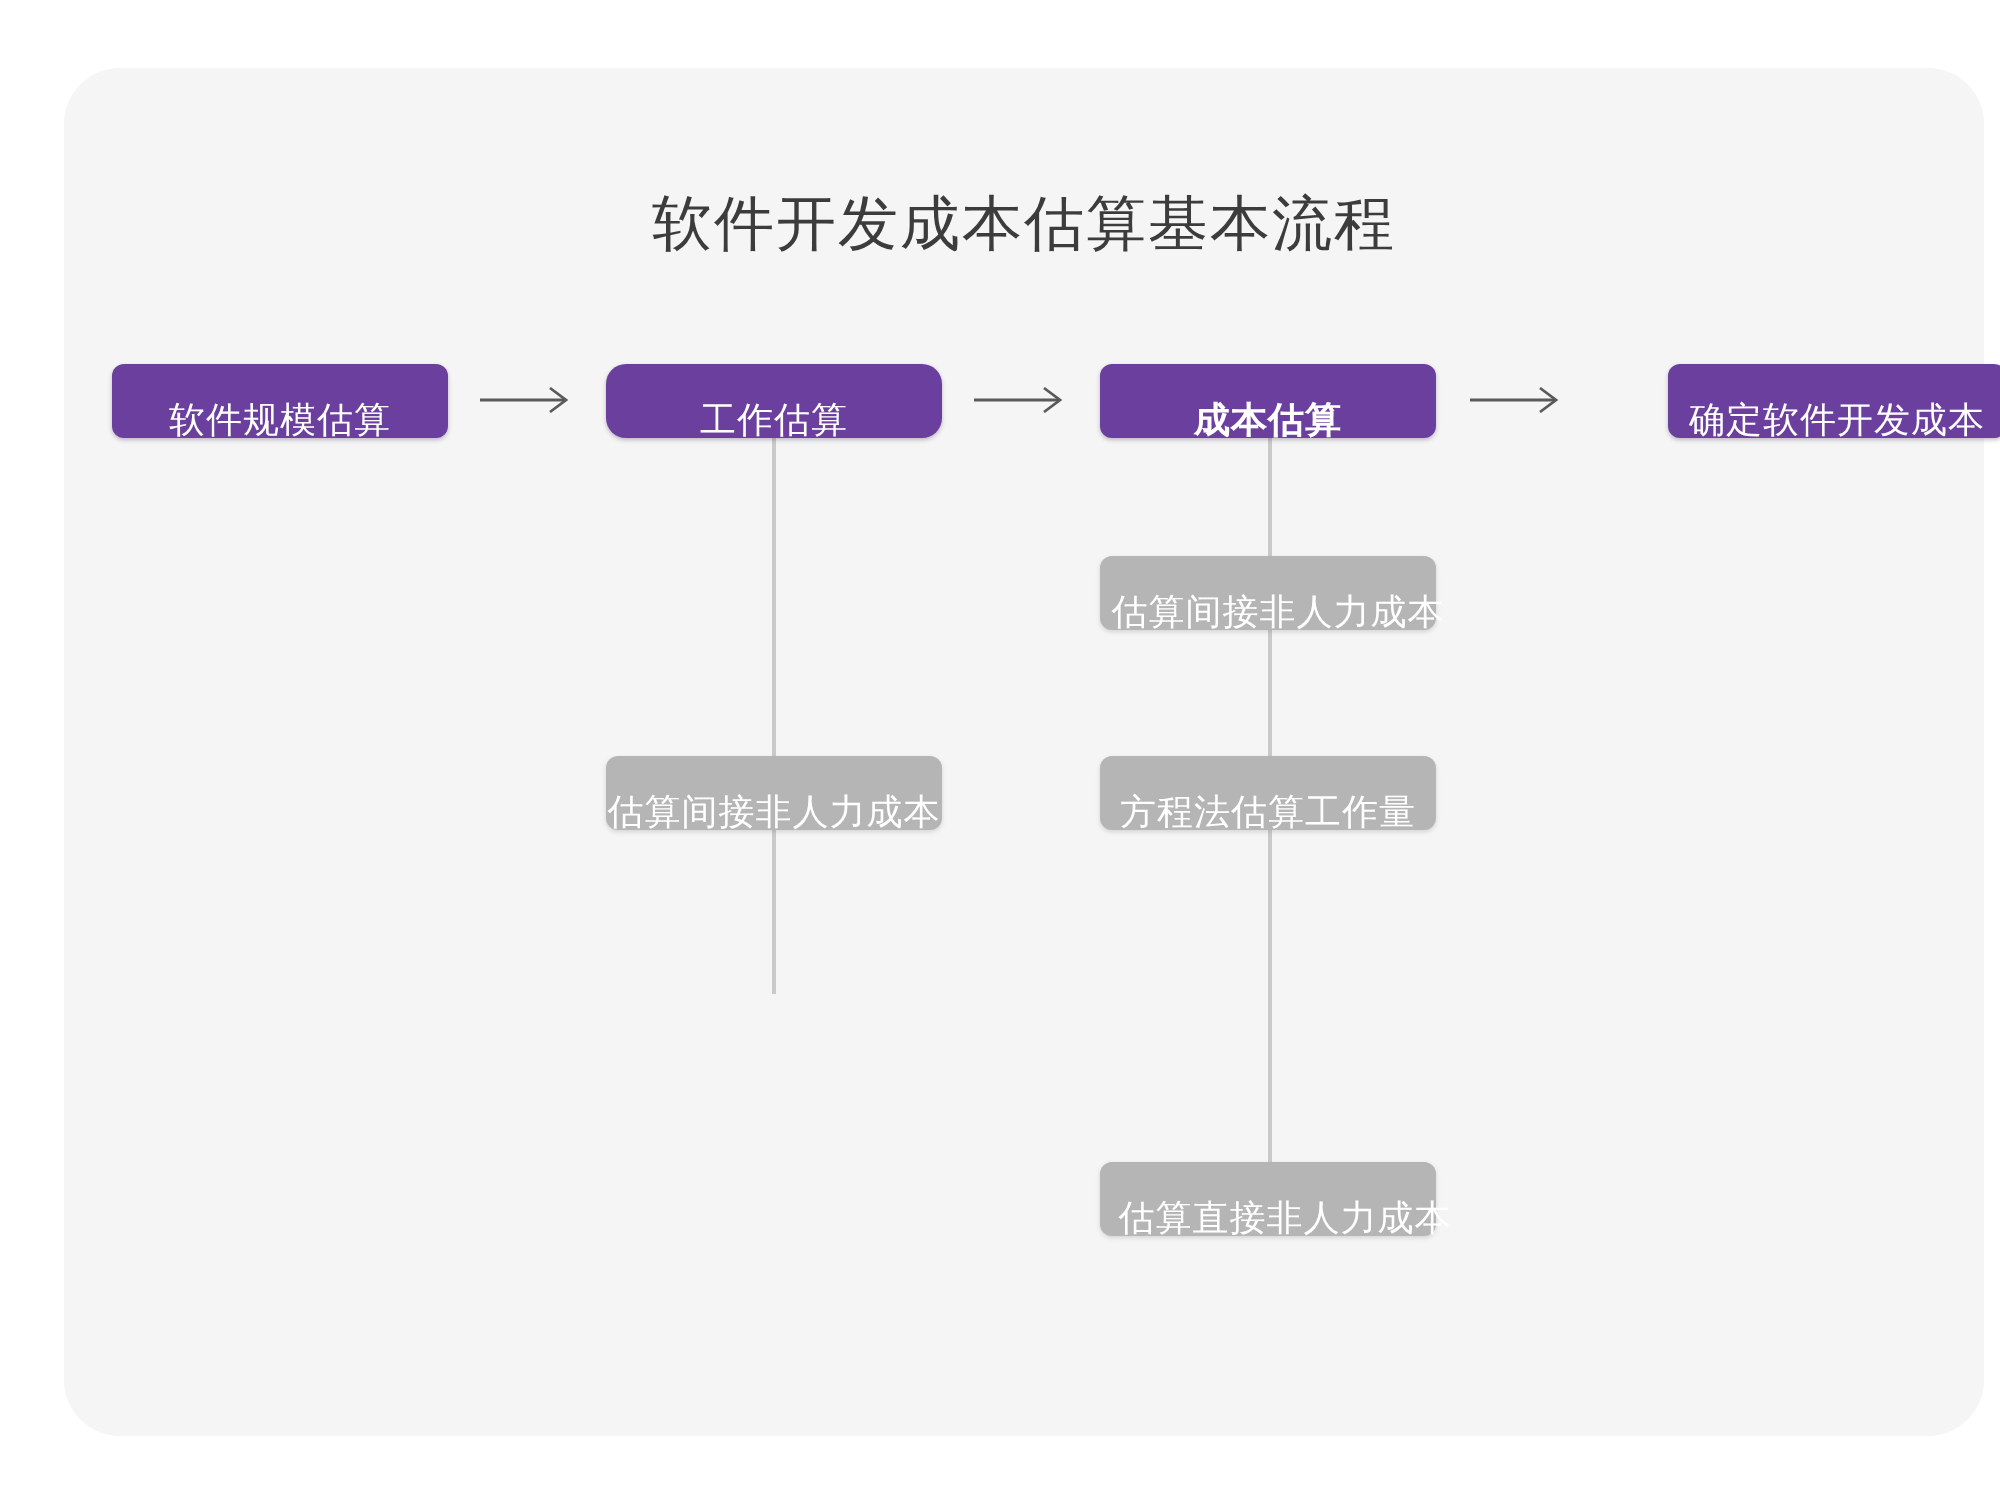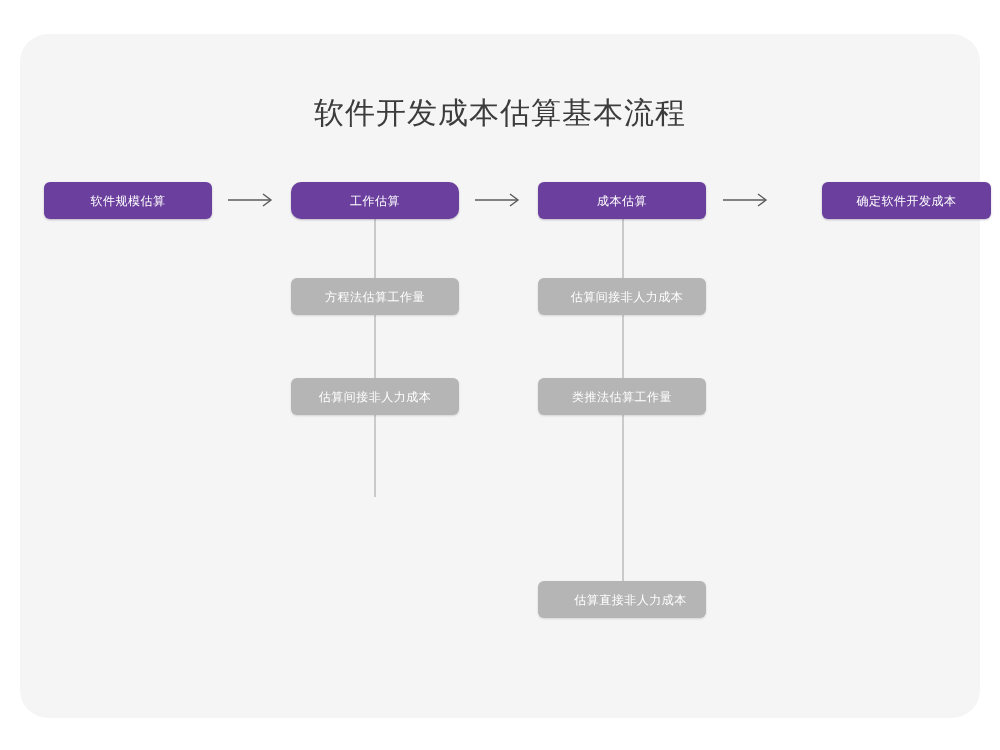--- a/index.html
+++ b/index.html
@@ -13,20 +13,21 @@
     height: 750px;
     font-family: "Liberation Sans", "DejaVu Sans", sans-serif;
     overflow: hidden;
   }
 
   #canvas {
     position: relative;
     width: 980px;
     height: 750px;
     background: #ffffff;
+    margin-left: 12px;
   }
 
   
   #card {
     position: absolute;
     left: 20px;
     top: 34px;
     width: 960px;
     height: 684px;
     background: #f5f5f5;
@@ -46,25 +47,25 @@
     font-weight: 400;
     letter-spacing: 1px;
     white-space: nowrap;
   }
 
   
   .node {
     position: absolute;
     box-sizing: border-box;
     display: flex;
-    align-items: center;
+    align-items: flex-end;
     justify-content: center;
     border-radius: 6px;
     color: #ffffff;
-    font-size: 12px;
+    font-size: 18px;
     line-height: 1;
     letter-spacing: 0.5px;
     white-space: nowrap;
     user-select: none;
   }
 
   .node.primary {
     background: #6b3f9e;
     box-shadow: 0 1px 2px rgba(60, 40, 90, 0.30);
     height: 37px;
@@ -122,50 +123,47 @@
     <span>工作估算</span>
   </div>
 
   <div class="arrow" style="left:473px; top:190px; width:52px;">
     <svg width="50" height="16" viewBox="0 0 50 16" aria-hidden="true">
       <line x1="1" y1="8" x2="43" y2="8" stroke="#5a5a5a" stroke-width="1.4"></line>
       <polyline points="36,2 44,8 36,14" fill="none" stroke="#5a5a5a" stroke-width="1.4"></polyline>
     </svg>
   </div>
 
-  <div class="node primary" style="left:538px; top:182px; width:168px;">
+  <div class="node primary" style="left:538px; top:182px; width:168px;font-weight:bold;">
     <span>成本估算</span>
   </div>
 
   <div class="arrow" style="left:721px; top:190px; width:52px;">
     <svg width="50" height="16" viewBox="0 0 50 16" aria-hidden="true">
       <line x1="1" y1="8" x2="43" y2="8" stroke="#5a5a5a" stroke-width="1.4"></line>
       <polyline points="36,2 44,8 36,14" fill="none" stroke="#5a5a5a" stroke-width="1.4"></polyline>
     </svg>
   </div>
 
   <div class="node primary" style="left:822px; top:182px; width:169px;">
     <span>确定软件开发成本</span>
   </div>
 
-  <div class="node secondary" style="left:291px; top:278px; width:168px;">
-    <span>方程法估算工作量</span>
-  </div>
 
   <div class="node secondary" style="left:291px; top:378px; width:168px;">
     <span>估算间接非人力成本</span>
   </div>
 
 
   <div class="node secondary" style="left:538px; top:278px; width:168px;padding-left:10px;">
     <span>估算间接非人力成本</span>
   </div>
 
   <div class="node secondary" style="left:538px; top:378px; width:168px;">
-    <span>类推法估算工作量</span>
+    <span>方程法估算工作量</span>
   </div>
 
 
   <div class="node secondary" style="left:538px; top:581px; width:168px;padding-left:17px;">
     <span>估算直接非人力成本</span>
   </div>
 
 </div>
 
 </body></html>

